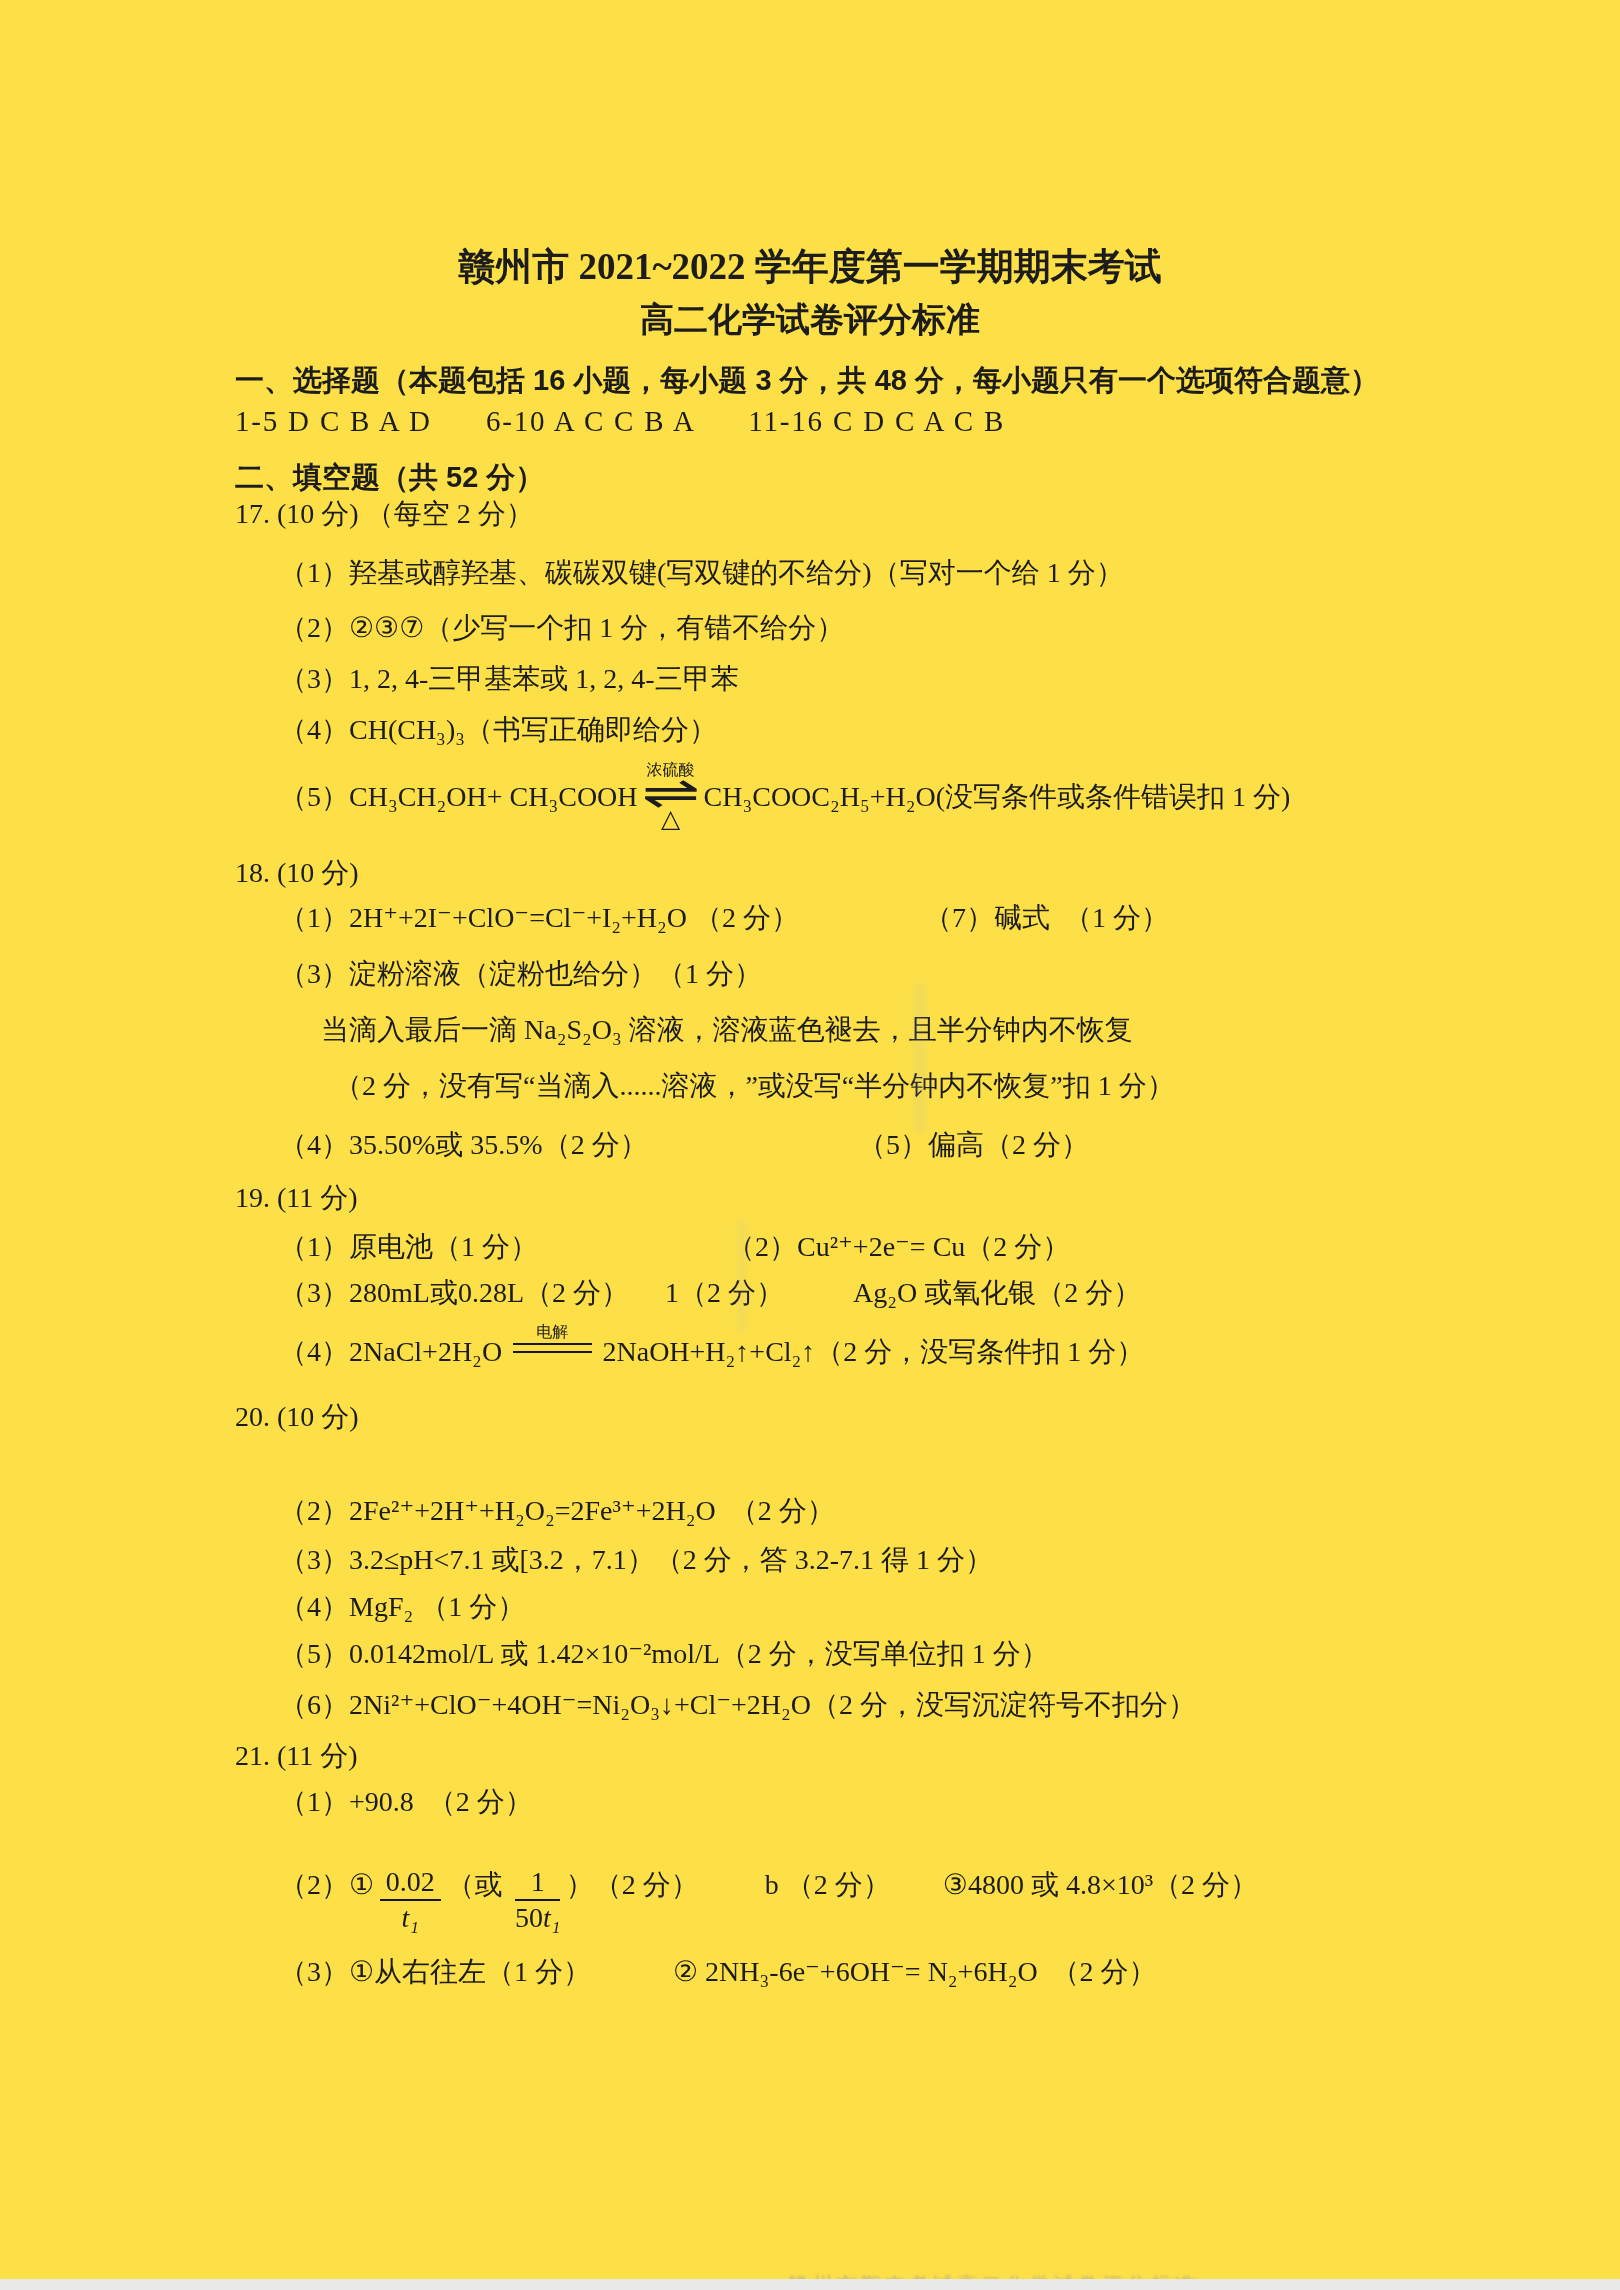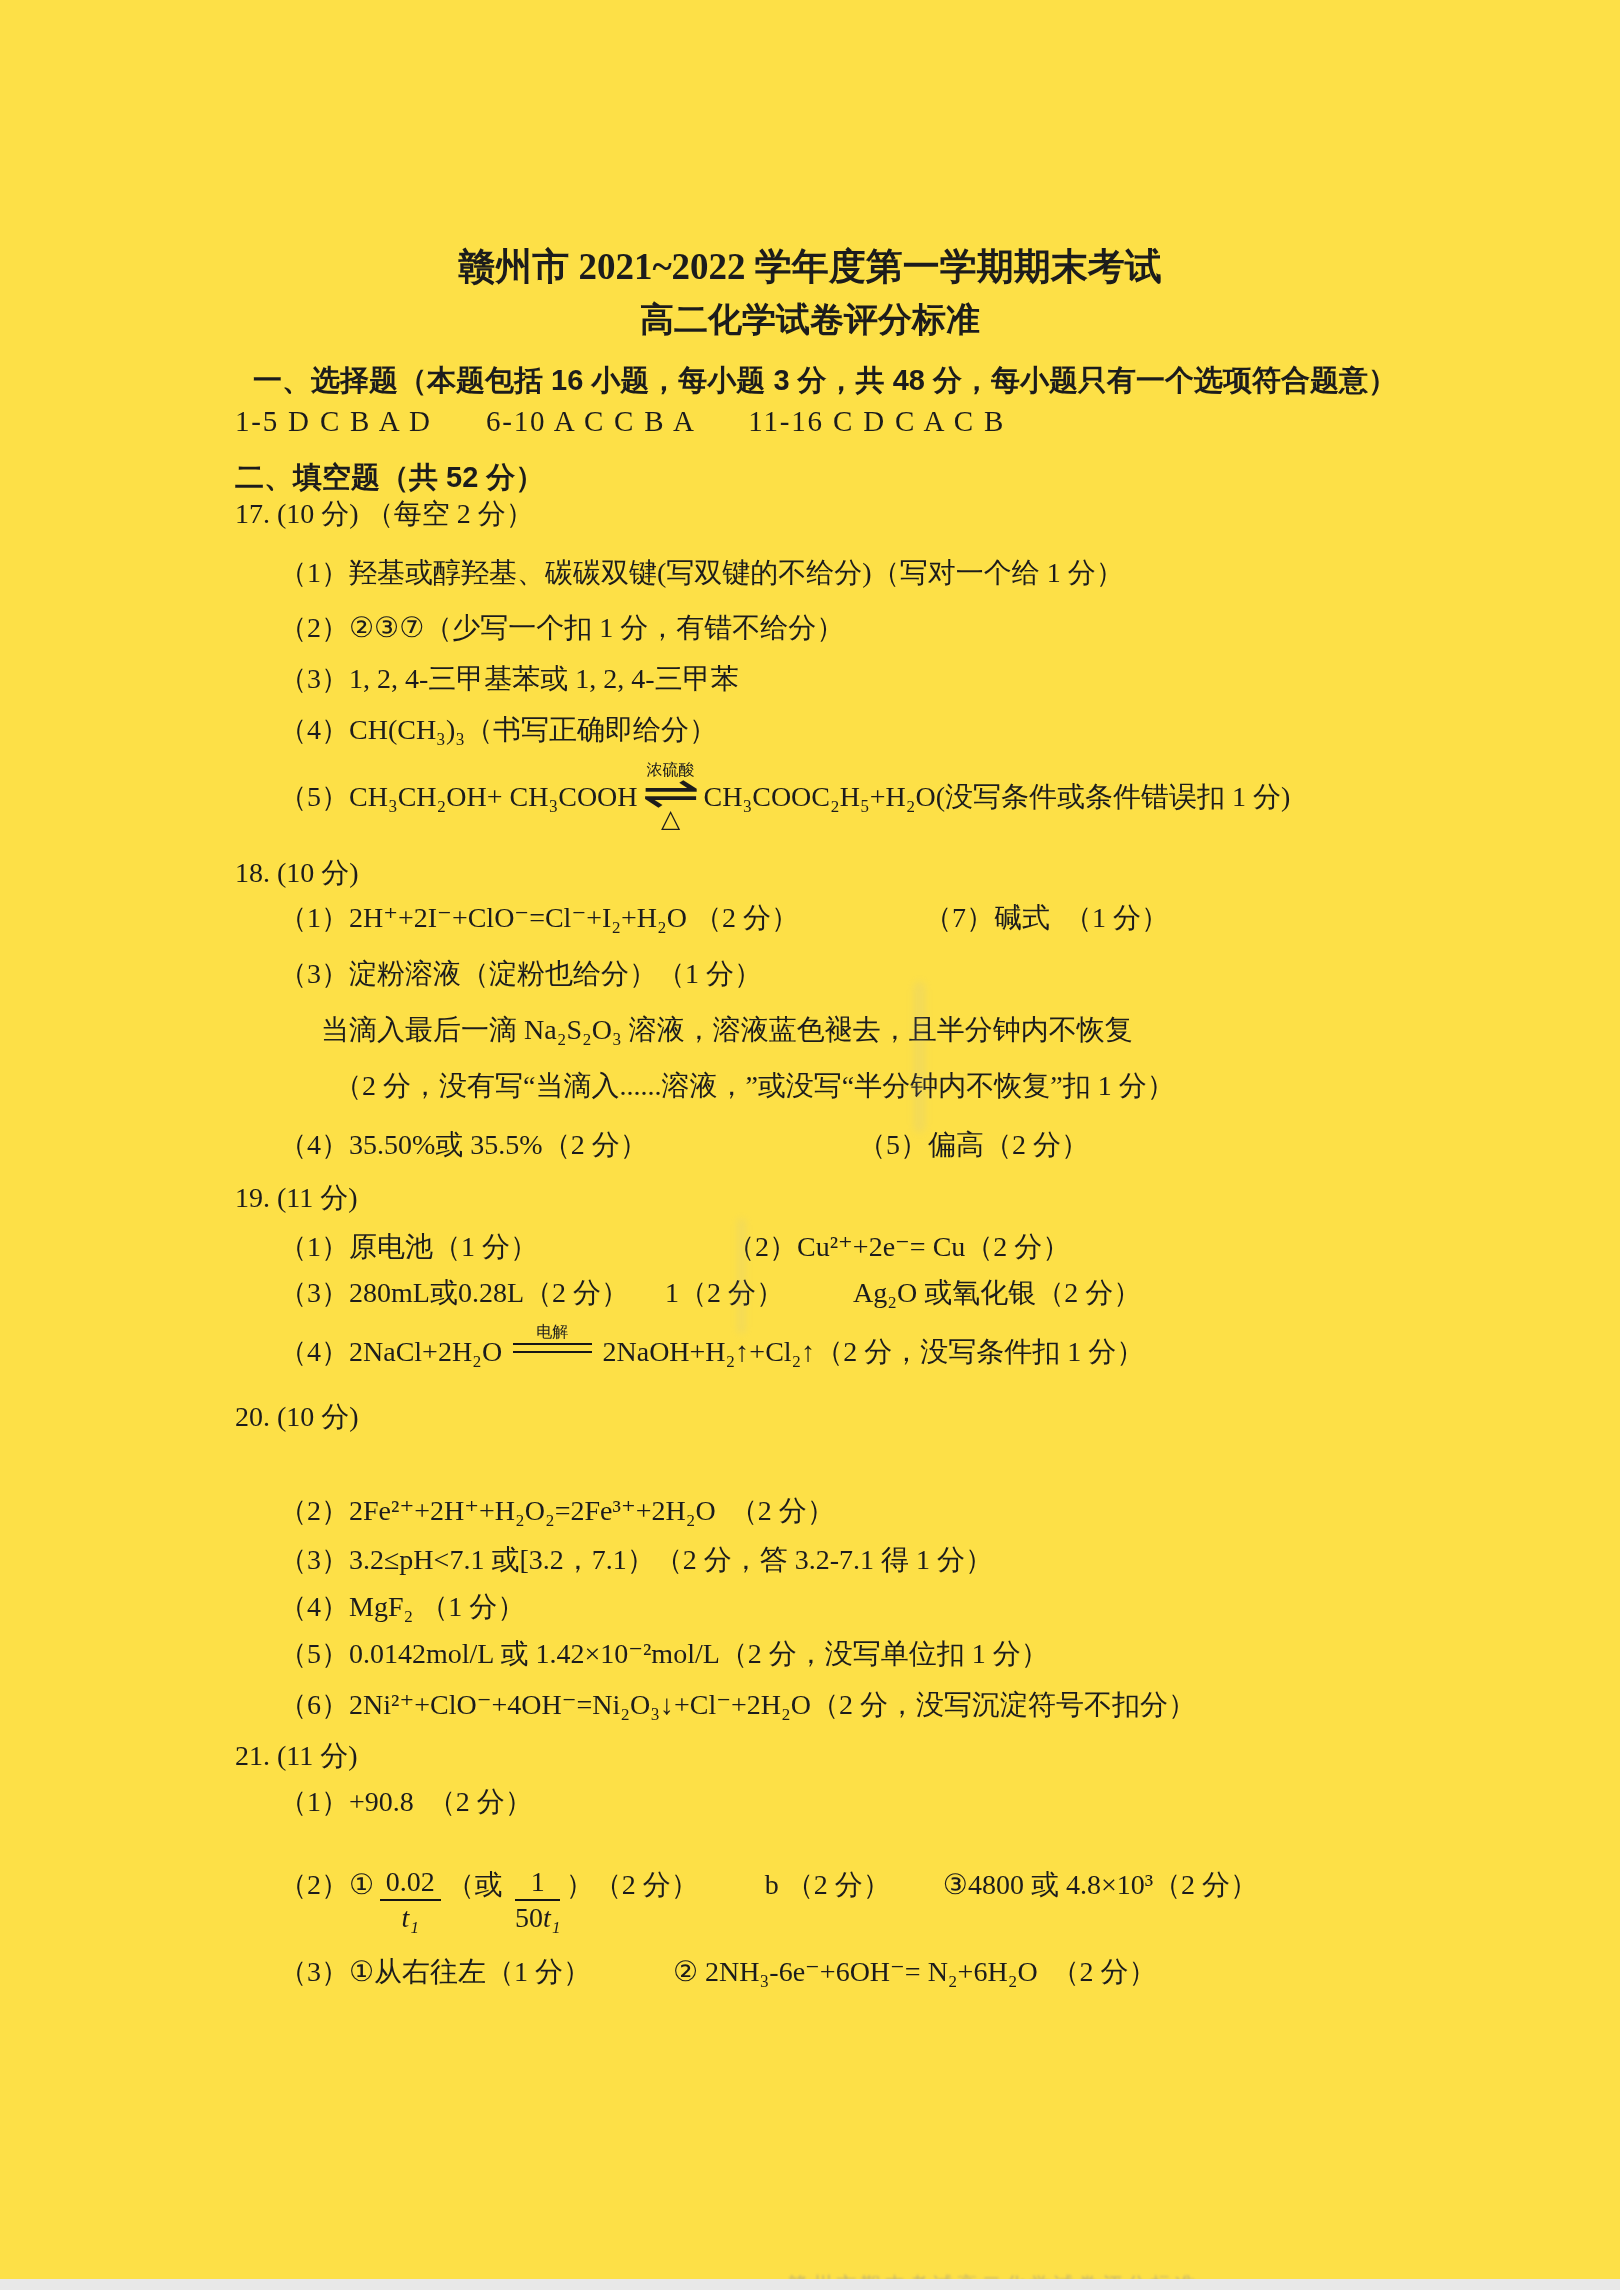--- a/index.html
+++ b/index.html
@@ -34,21 +34,21 @@
   .smudge { position:absolute; background:#b9b9b9; opacity:0.14; filter:blur(3.6px); border-radius:7.2px; }
 </style>
 </head>
 <body>
 
 <div class="page">
 
   <div class="line center title" style="top:244px;">赣州市 2021~2022 学年度第一学期期末考试</div>
   <div class="line center subtitle" style="top:299px;">高二化学试卷评分标准</div>
 
-  <div class="line sechead" style="left:253px; top:362px;">一、选择题（本题包括 16 小题，每小题 3 分，共 48 分，每小题只有一个选项符合题意）</div>
+  <div class="line sechead" style="left:235px; top:362px;">一、选择题（本题包括 16 小题，每小题 3 分，共 48 分，每小题只有一个选项符合题意）</div>
   <div class="line answers" style="left:235px; top:403px;">1-5 D C B A D      6-10 A C C B A      11-16 C D C A C B</div>
 
   <div class="line sechead" style="left:235px; top:459px;">二、填空题（共 52 分）</div>
 
   <div class="line" style="left:235px; top:496px;">17. (10 分) （每空 2 分）</div>
   <div class="line" style="left:279px; top:555px;">（1）羟基或醇羟基、碳碳双键(写双键的不给分)（写对一个给 1 分）</div>
   <div class="line" style="left:279px; top:610px;">（2）②③⑦（少写一个扣 1 分，有错不给分）</div>
   <div class="line" style="left:279px; top:661px;">（3）1, 2, 4-三甲基苯或 1, 2, 4-三甲苯</div>
   <div class="line" style="left:279px; top:712px;">（4）CH(CH₃)₃（书写正确即给分）</div>
 

